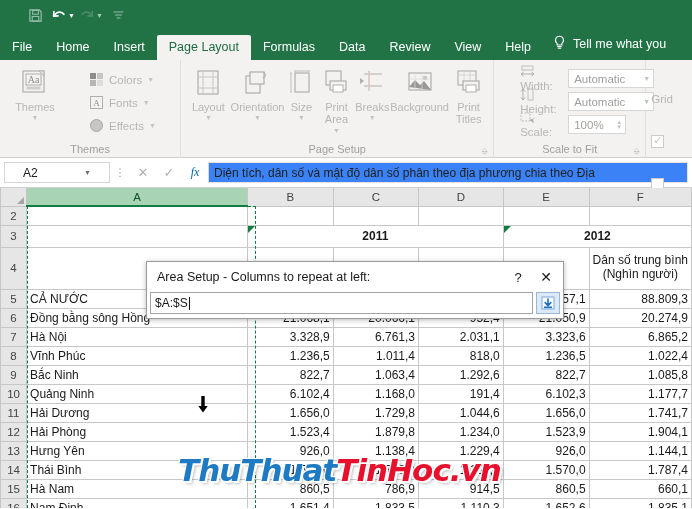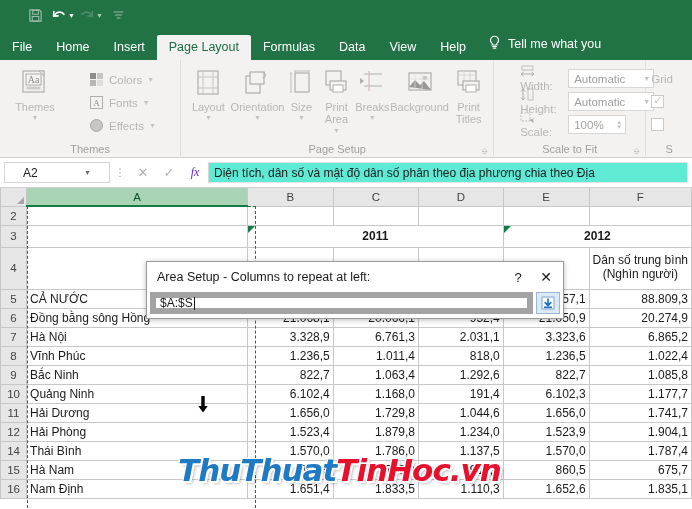--- a/index.html
+++ b/index.html
@@ -80,21 +80,21 @@
   .sf-ctl{
     width:86px; height:19px; background:#fff; border:1px solid #d8d6d4;
     display:flex; align-items:center; justify-content:space-between;
     padding:0 3px; color:#a19f9d; font-size:11.5px;
   }
   .sf-ctl.small{ width:58px; }
   .sf-ctl .cv{ padding-left:2px; }
   .sf-ctl .ar{ font-size:7px; color:#c4c2c0; }
   .spin{ display:flex; flex-direction:column; line-height:5px; font-size:6px; color:#c4c2c0; }
 
-  .so-row{ display:flex; align-items:center; gap:6px; height:23px; }
+  .so-row{ display:flex; align-items:center; gap:6px; height:23px;margin-top:20px; }
   .so-lbl{ color:#b8b6b4; font-size:11.5px; }
   .chk{
     width:13px; height:13px; border:1px solid #cdcbc9; background:#fff;
     display:inline-block; position:relative;
   }
   .chk.checked::after{
     content:"\2713"; position:absolute; left:1px; top:-2px;
     font-size:11px; color:#c8c6c4;
   }
 
@@ -108,24 +108,24 @@
     display:flex; align-items:center; justify-content:space-between;
     padding:0 18px; font-size:12px; color:#212121;
   }
   .namebox .ar{ font-size:7px; color:#6b6b6b; }
   .vdots{ width:20px; text-align:center; color:#a19f9d; font-size:11px; }
   .fbtns{ display:flex; align-items:center; gap:0; }
   .fbtn{
     width:26px; height:22px; display:flex; align-items:center; justify-content:center;
     color:#b3b1af; font-size:13px;
   }
-  .fbtn.fx{ color:#6d28d9; font-style:italic; font-size:12px; font-family:"Liberation Serif", serif; }
+  .fbtn.fx{ color:#0369a1; font-style:italic; font-size:12px; font-family:"Liberation Serif", serif; }
   .finput{
     flex:1; height:21px; border:1px solid #e6e4e2; border-left:1px solid #d8d6d4;
-    background:#5eead4; display:flex; align-items:center; padding-left:5px;
+    background:#3b82f6; display:flex; align-items:center; padding-left:5px;
     font-size:12px; color:#212121; overflow:hidden; white-space:nowrap;
   }
 
   
   .gridwrap{ position:relative; height:320px; overflow:hidden; background:#fff; }
   table.grid{ border-collapse:collapse; table-layout:fixed; }
   .colhdr td{
     height:18px; background:#e6e6e6; border:1px solid #c6c6c6;
     border-top:none; text-align:center; font-size:11.5px; color:#444;
   }
@@ -182,21 +182,21 @@
   .dlg-title .t{ flex:1; }
   .dlg-help{
     width:26px; text-align:center; font-size:13px; color:#1a1a1a;
   }
   .dlg-close{
     width:30px; height:28px; display:flex; align-items:center; justify-content:center;
     font-size:14px; color:#1a1a1a;
   }
   .dlg-body{ padding:0 3px 4px 3px; display:flex; align-items:center; gap:3px; }
   .dlg-input{
-    flex:1; height:22px; border:6px solid #a3a3a3; background:#fff;
+    flex:1; height:22px; border:1px solid #a3a3a3; background:#fff;
     display:flex; align-items:center; padding-left:4px;
     font-size:12px; color:#1a1a1a;
   }
   .caret{
     display:inline-block; width:1px; height:13px; background:#1a1a1a;
     margin-left:1px; vertical-align:middle;
   }
   .dlg-collapse{
     width:24px; height:22px; border:1px solid #9ab8d6; background:#dce9f7;
     display:flex; align-items:center; justify-content:center;
@@ -255,20 +255,21 @@
   </div>
 </div>
 
 <div class="tabbar">
   <div class="tab">File</div>
   <div class="tab">Home</div>
   <div class="tab">Insert</div>
   <div class="tab active">Page Layout</div>
   <div class="tab">Formulas</div>
   <div class="tab">Data</div>
+  <div class="tab">Review</div>
   <div class="tab">View</div>
   <div class="tab">Help</div>
   <div class="tellme">
     <span class="bulb">
       <svg width="13" height="15" viewBox="0 0 13 15">
           <path d="M6.5 1.2a4 4 0 0 0-2.4 7.2v1.6h4.8V8.4A4 4 0 0 0 6.5 1.2z" fill="none" stroke="#ffffff" stroke-width="1.1"></path>
           <path d="M4.7 11.6h3.6M5.3 13.3h2.4" stroke="#ffffff" stroke-width="1.1" stroke-linecap="round"></path>
         </svg>
     </span>
     <span>Tell me what you</span>
@@ -624,36 +625,45 @@
     <tr>
       <td class="rowhdr">12</td>
       <td class="cell txt">Hải Phòng</td>
       <td class="cell num">1.523,4</td>
       <td class="cell num">1.879,8</td>
       <td class="cell num">1.234,0</td>
       <td class="cell num">1.523,9</td>
       <td class="cell num">1.904,1</td>
     </tr>
     <tr>
+      <td class="rowhdr">13</td>
+      <td class="cell txt">Hưng Yên</td>
+      <td class="cell num">926,0</td>
+      <td class="cell num">1.138,4</td>
+      <td class="cell num">1.229,4</td>
+      <td class="cell num">926,0</td>
+      <td class="cell num">1.144,1</td>
+    </tr>
+    <tr>
       <td class="rowhdr">14</td>
       <td class="cell txt">Thái Bình</td>
       <td class="cell num">1.570,0</td>
       <td class="cell num">1.786,0</td>
       <td class="cell num">1.137,5</td>
       <td class="cell num">1.570,0</td>
       <td class="cell num">1.787,4</td>
     </tr>
     <tr>
       <td class="rowhdr">15</td>
       <td class="cell txt">Hà Nam</td>
       <td class="cell num">860,5</td>
       <td class="cell num">786,9</td>
       <td class="cell num">914,5</td>
       <td class="cell num">860,5</td>
-      <td class="cell num">675,7</td>
+      <td class="cell num">660,1</td>
     </tr>
     <tr>
       <td class="rowhdr">16</td>
       <td class="cell txt">Nam Định</td>
       <td class="cell num">1.651,4</td>
       <td class="cell num">1.833,5</td>
       <td class="cell num">1.110,3</td>
       <td class="cell num">1.652,6</td>
       <td class="cell num">1.835,1</td>
     </tr>

